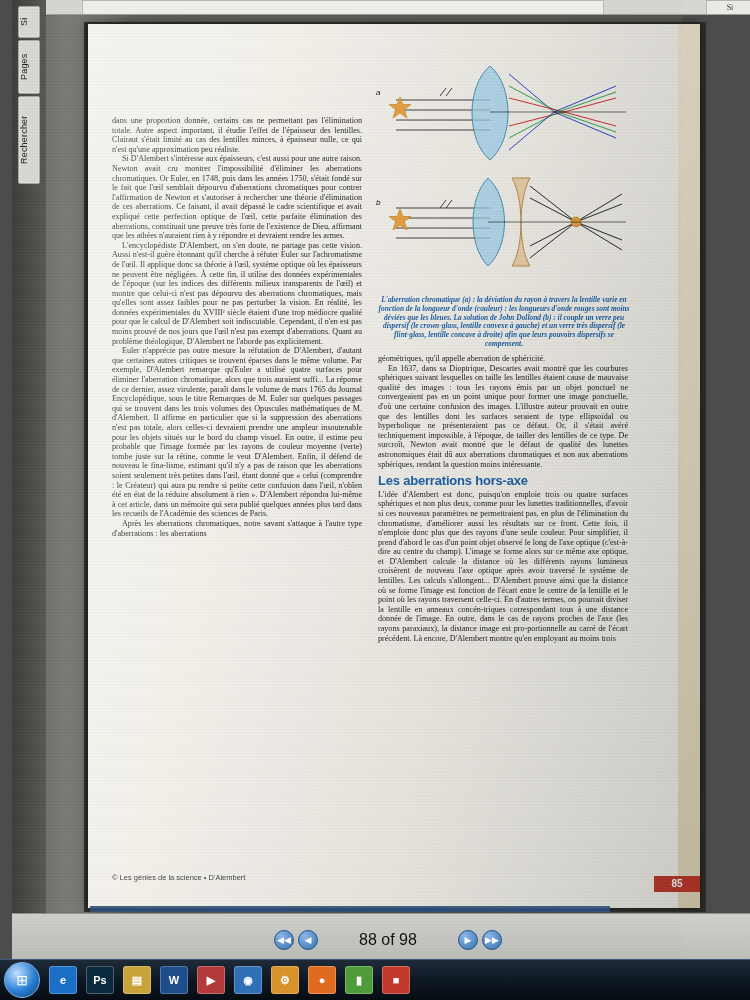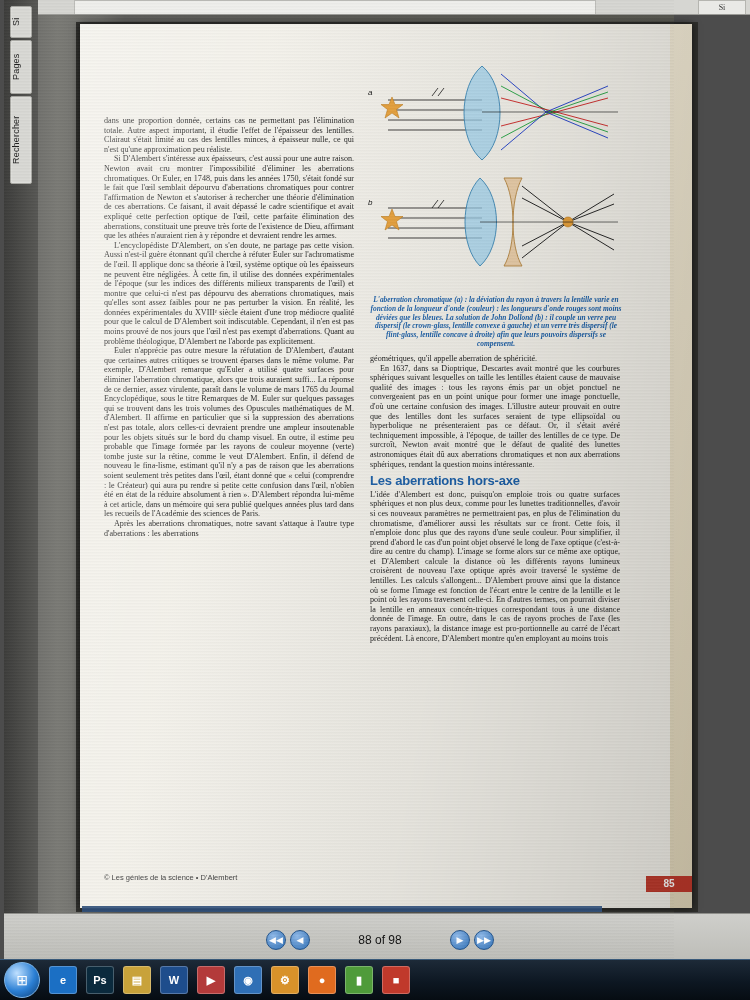--- a/index.html
+++ b/index.html
@@ -5,21 +5,21 @@
   html,body{margin:0;padding:0;}
   body{
     width:750px;height:1000px;overflow:hidden;
     background:#2a2a2a;
     font-family:"Liberation Serif", serif;
     position:relative;
   }
   
   #screen{position:absolute;inset:0;background:#4c4c4c;}
   #viewer{
-    position:absolute;left:4px;top:0;width:670px;height:960px;
+    position:absolute;left:12px;top:0;width:670px;height:960px;
     background:linear-gradient(90deg,#5a5a5a 0%,#6b6b68 3%,#7a7a75 8%,#6e6e6a 14%,#5d5d5a 18%,#56564f 100%);
   }
   
   #viewer::after{
     content:"";position:absolute;inset:0;pointer-events:none;
     background:repeating-linear-gradient(0deg,rgba(255,255,255,0.045) 0px,rgba(255,255,255,0.045) 1px,rgba(0,0,0,0.045) 2px,rgba(0,0,0,0.045) 3px);
     opacity:.55;
   }
   
   #topstrip{
@@ -120,21 +120,21 @@
   }
   .navbtn{
     width:18px;height:18px;border-radius:50%;
     background:radial-gradient(circle at 35% 30%,#8fb9e8,#2f6fb5);
     border:1px solid #24558c;color:#fff;font-size:9px;
     display:flex;align-items:center;justify-content:center;
     font-family:"Liberation Sans",sans-serif;
   }
   #pagecount{
     flex:1;text-align:center;font-family:"Liberation Sans",sans-serif;
-    font-size:12px;color:#111;
+    font-size:16px;color:#111;
   }
   
   #taskbar{
     position:absolute;left:0;bottom:0;width:750px;height:40px;
     background:linear-gradient(180deg,#1d2a38 0%,#0d1722 55%,#060c12 100%);
     border-top:1px solid #3a5a7a;
     display:flex;align-items:center;
   }
   #startorb{
     width:34px;height:34px;margin-left:4px;border-radius:50%;

